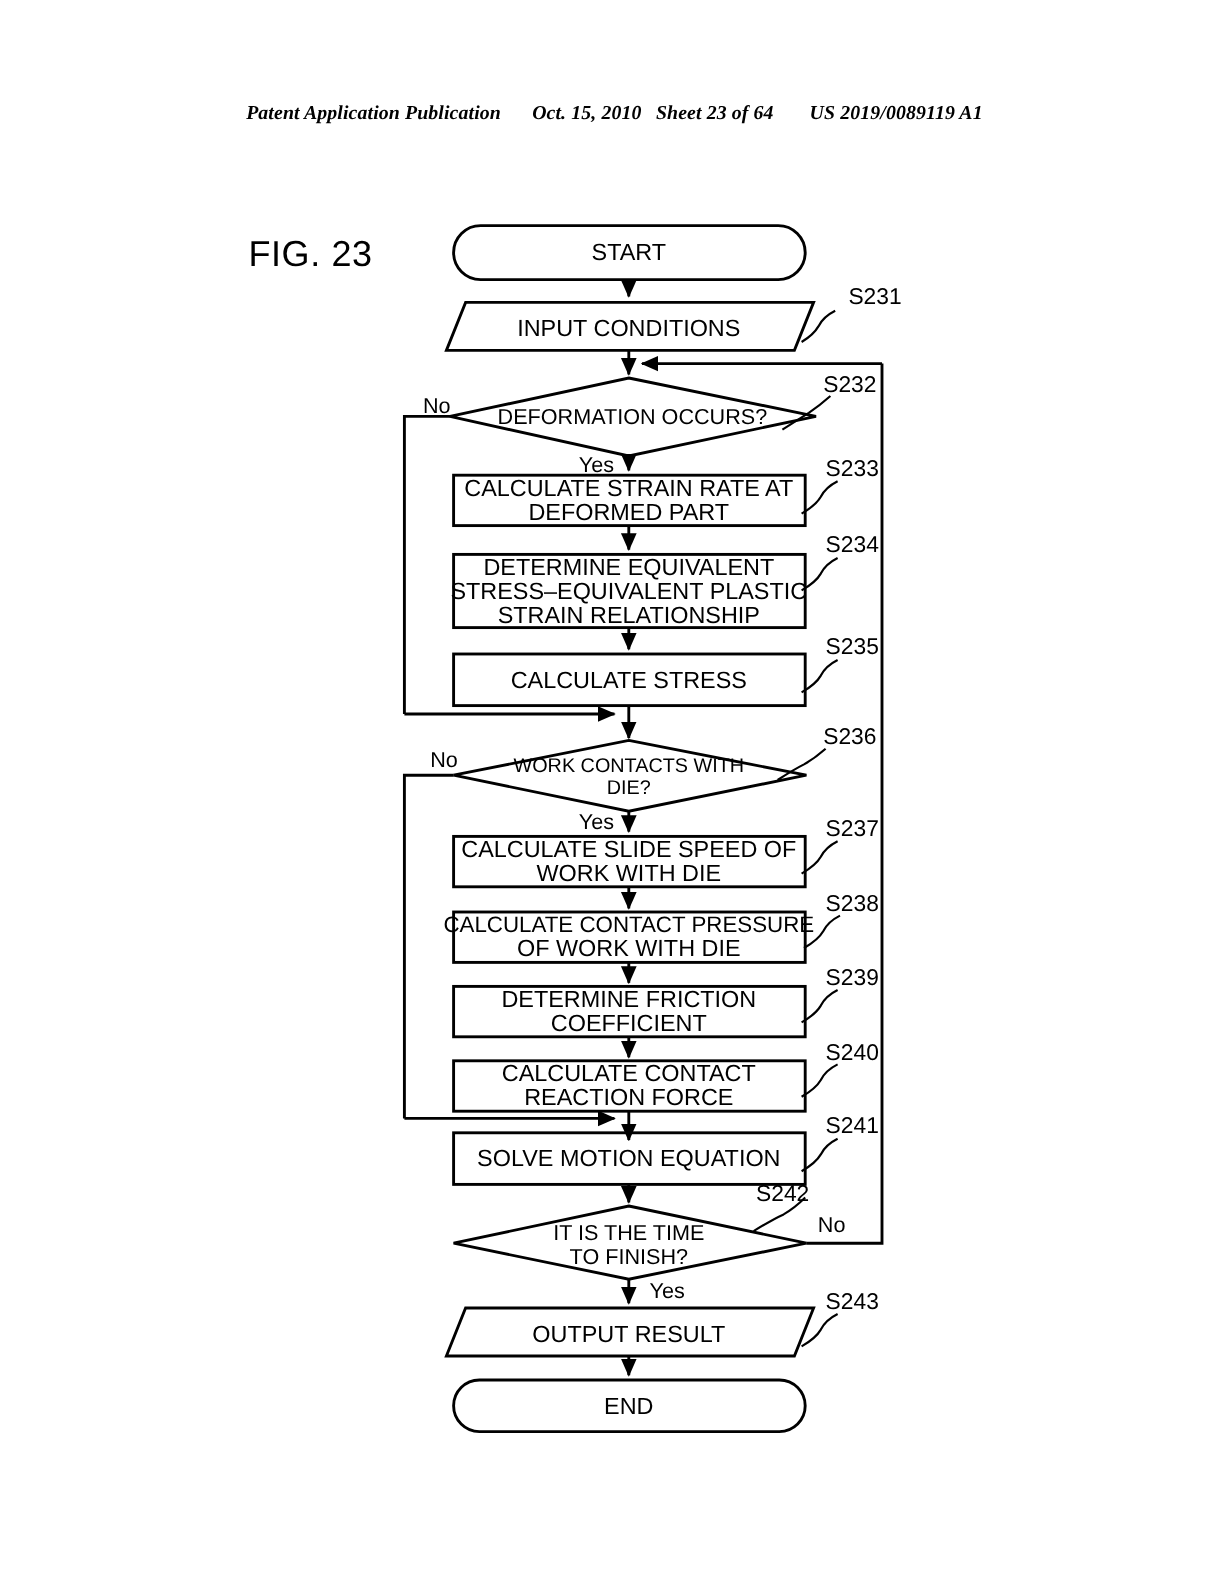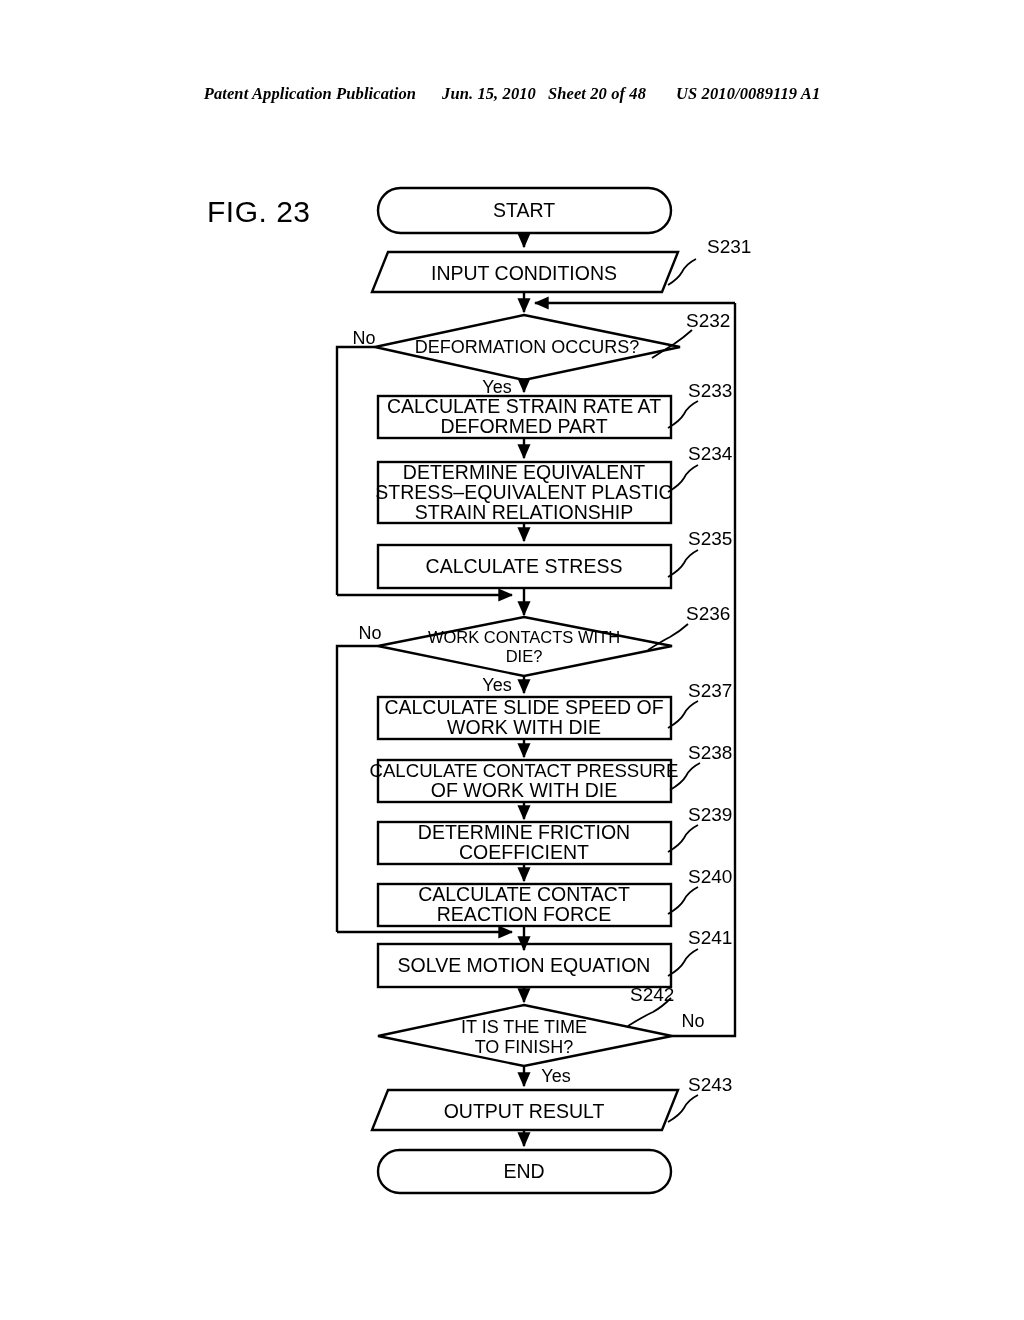--- a/index.html
+++ b/index.html
@@ -68,21 +68,21 @@
     stroke: #000;
     stroke-width: 1.8;
   }
 </style>
 </head>
 <body>
 
 <div id="page">
 
   <div class="header">
-    <span>Patent Application Publication</span><span class="hdr-gap1"></span><span>Jun. 15, 2010</span><span class="hdr-gap2"></span><span>Sheet 20 of 48</span><span class="hdr-gap3"></span><span>US 2010/0089119 A1</span>
+    <span>Patent Application Publication</span><span class="hdr-gap1"></span><span>Oct. 15, 2010</span><span class="hdr-gap2"></span><span>Sheet 23 of 64</span><span class="hdr-gap3"></span><span>US 2019/0089119 A1</span>
   </div>
 
   <svg id="flow" viewBox="0 0 1024 1320">
     <defs>
       <marker id="arrow" viewBox="0 0 10 10" refX="9.2" refY="5" markerWidth="6.2" markerHeight="6.2" orient="auto-start-reverse">
         <path d="M 0 0.6 L 10 5 L 0 9.4 z" fill="#000"></path>
       </marker>
     </defs>
 
     <text class="t-fig" x="207" y="222">FIG. 23</text>

